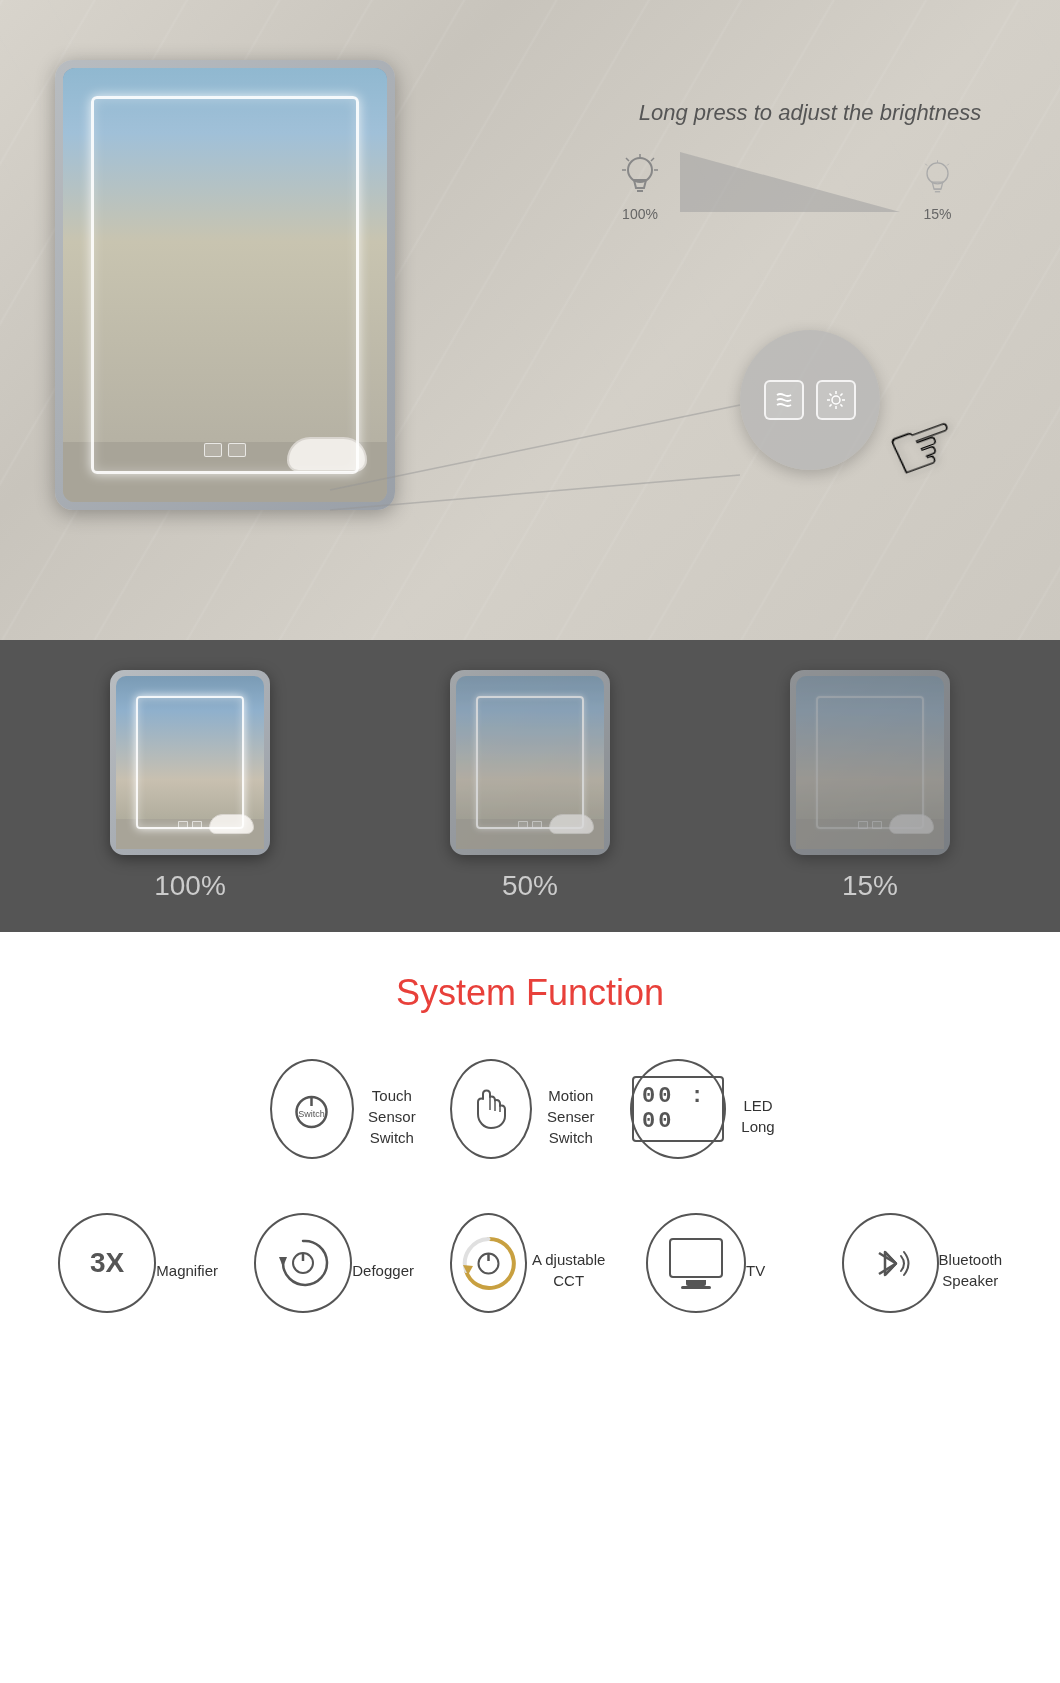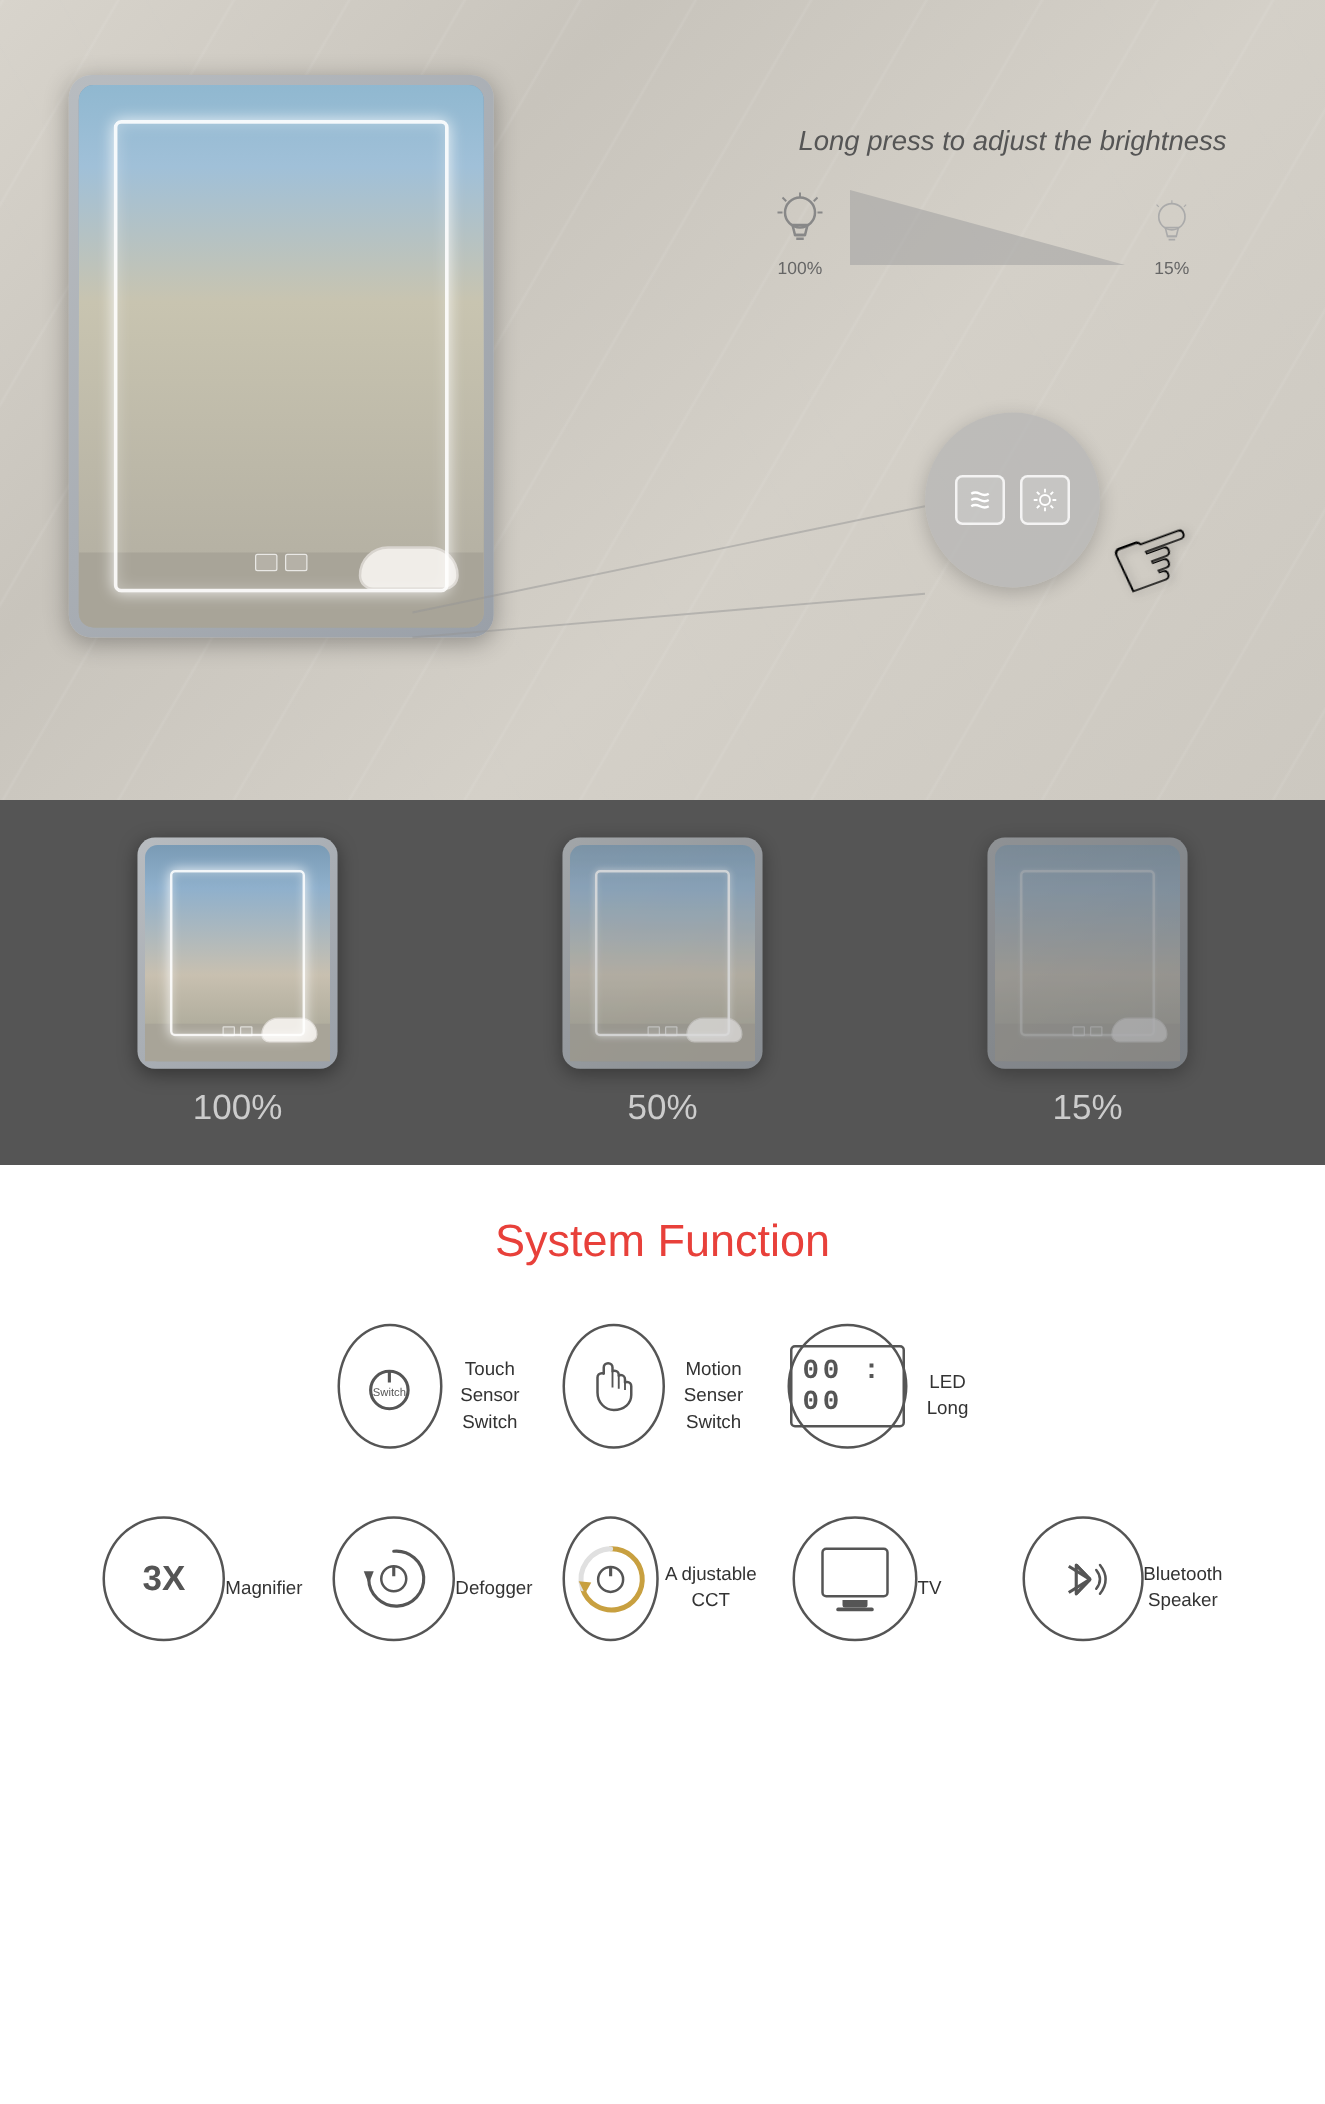--- a/index.html
+++ b/index.html
@@ -407,21 +407,21 @@
       height: 3px;
       background: #555;
       margin: 0 auto;
       border-radius: 2px;
     }
 
     
     .features-row-2 {
       display: flex;
       justify-content: center;
-      gap: 4px;
+      gap: 16px;
       flex-wrap: wrap;
     }
   </style>
 </head>
 <body>
 
 <div class="top-section">
 
   <div class="mirror-container">
     <div class="mirror-frame">

